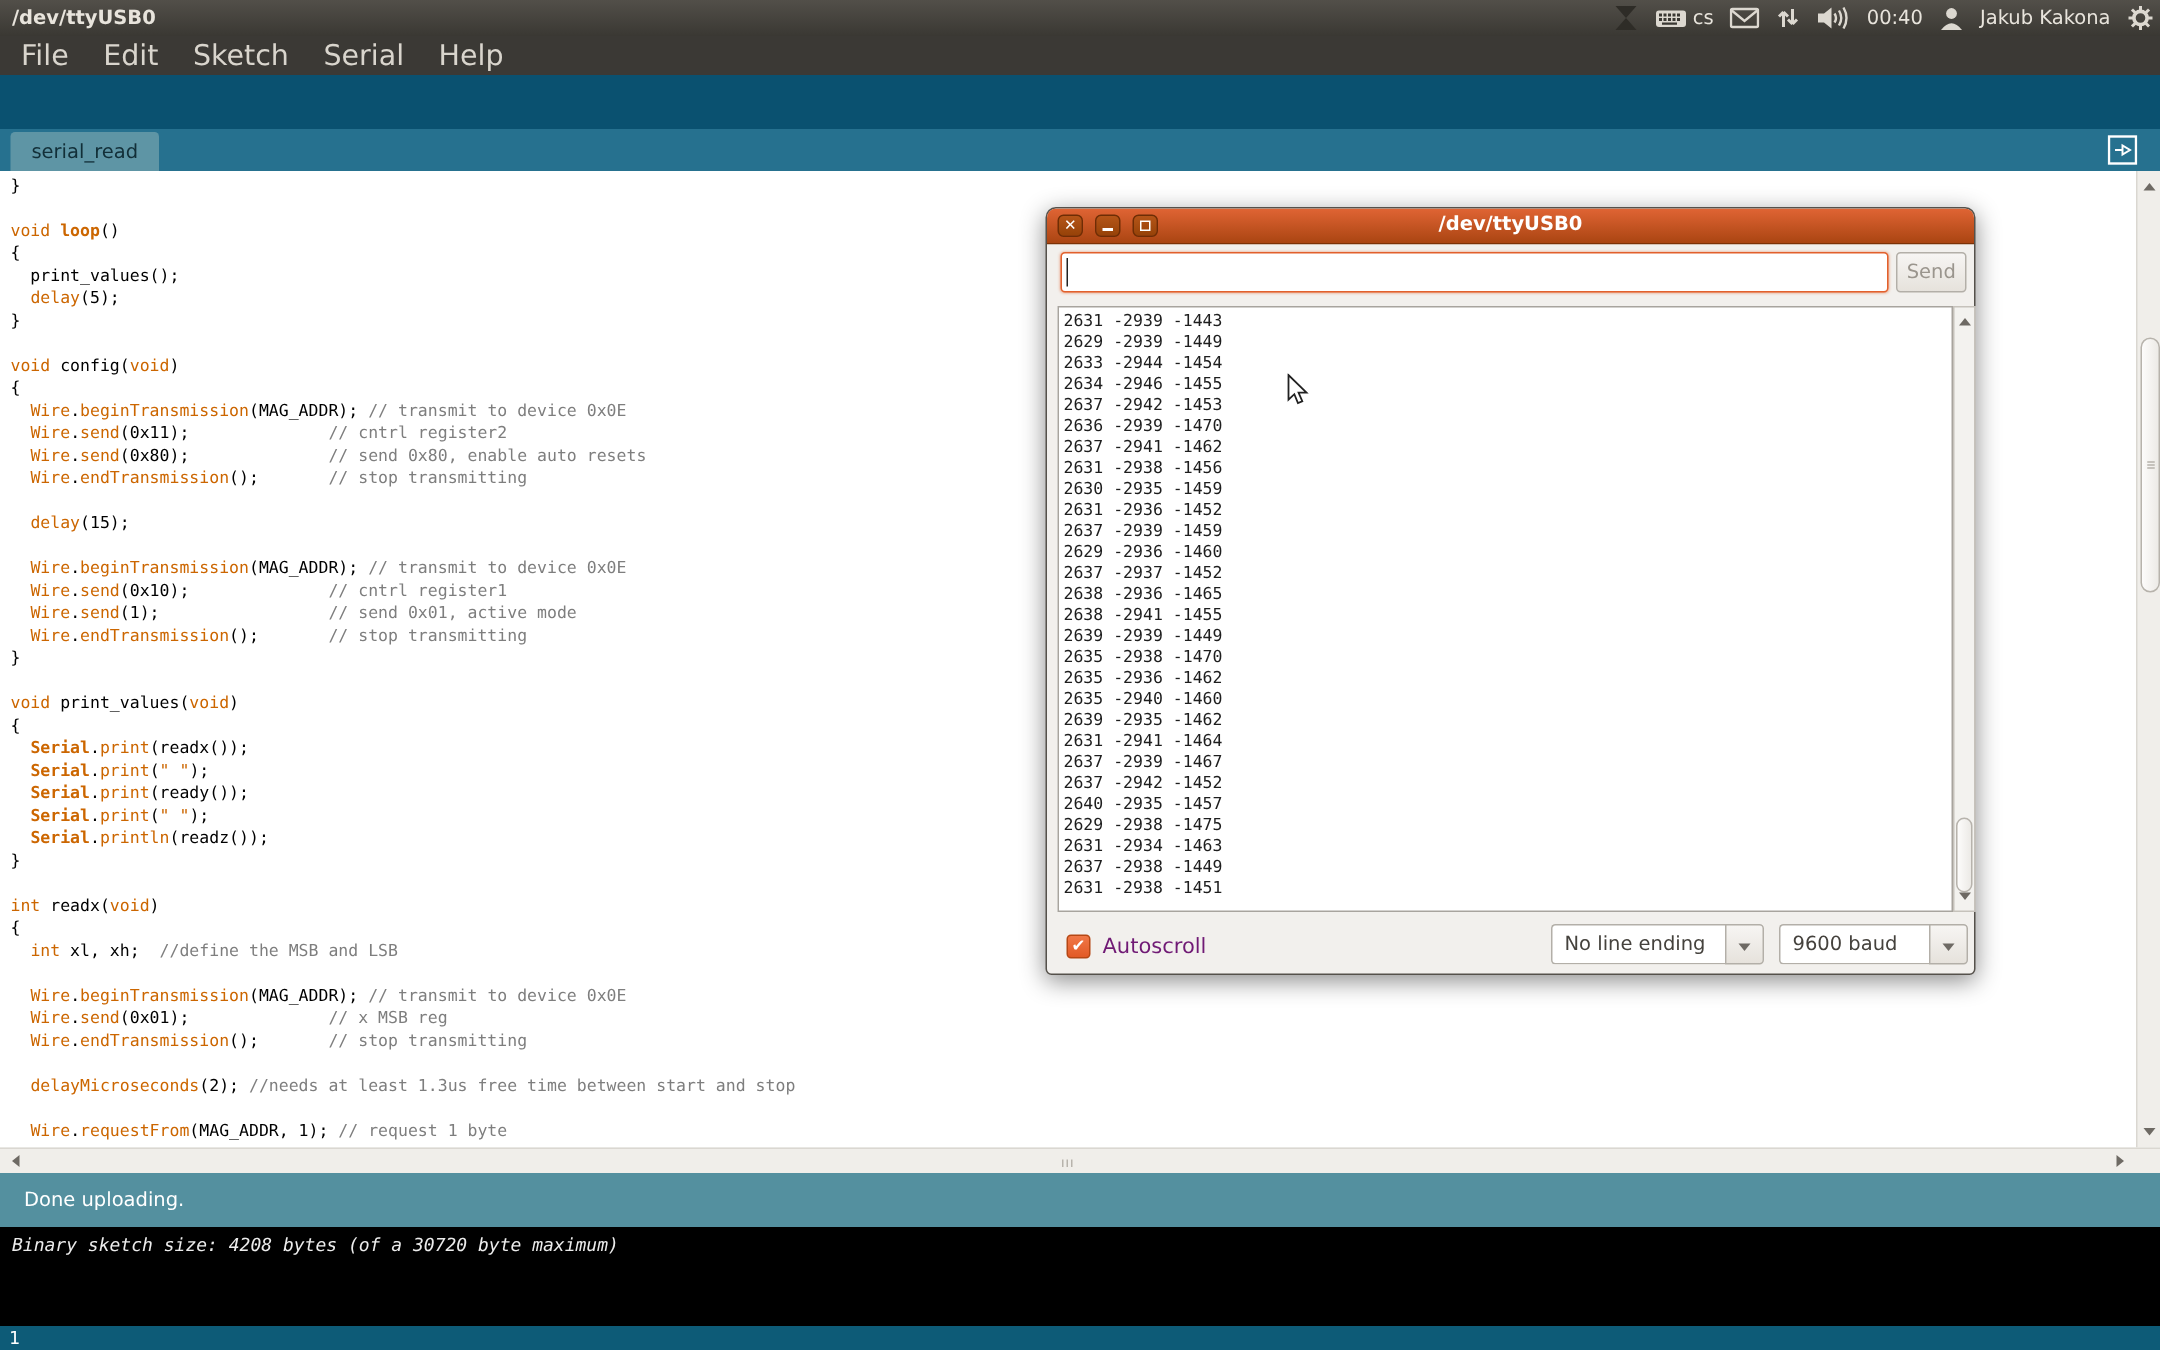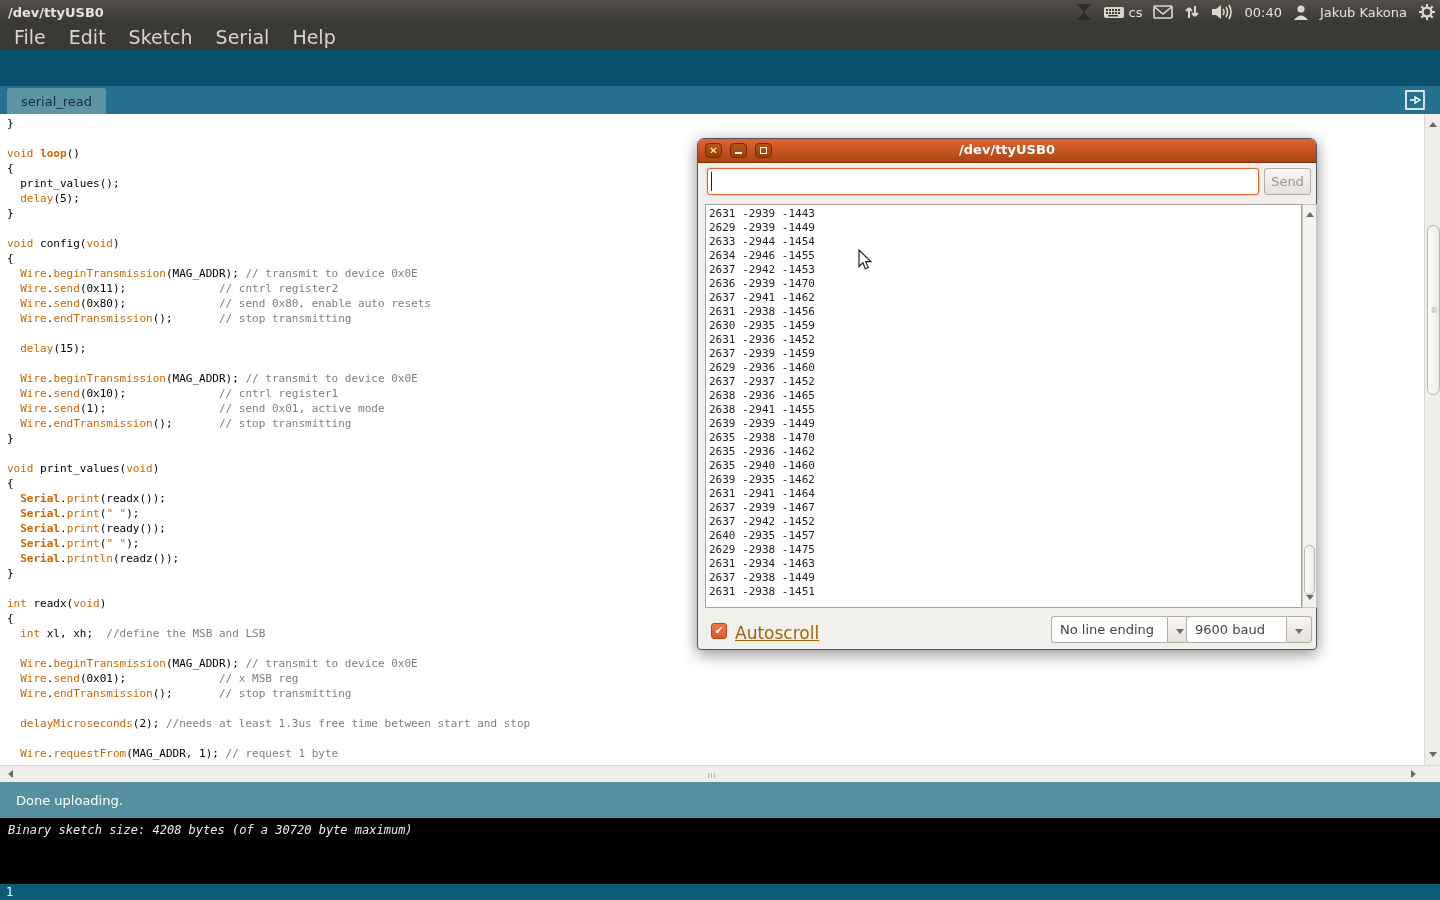--- a/index.html
+++ b/index.html
@@ -98,28 +98,28 @@
   .serial-pre{margin:2px 0 0 3px;font-family:"DejaVu Sans Mono",monospace;font-size:11px;line-height:14px;color:#1E1E1E;white-space:pre;}
   .sm-scroll{position:absolute;left:604px;top:65px;width:15px;height:404px;background:#F3F2EF;
              border:1px solid #C6C2BB;box-sizing:border-box;}
   .sm-thumb{position:absolute;left:1px;top:340px;width:11px;height:50px;background:linear-gradient(to right,#FDFCFB,#ECEAE6);
             border:1px solid #B7B3AC;border-radius:6px;box-sizing:border-box;}
 
   .sm-controls{position:absolute;left:0;top:469px;width:100%;height:43px;}
   .checkbox{position:absolute;left:13px;top:15px;width:16px;height:16px;border-radius:3px;
             background:linear-gradient(#F07746,#E25A26);border:1px solid #B54714;box-sizing:border-box;
             color:#fff;font-size:11px;font-weight:bold;text-align:center;line-height:14px;}
-  .autoscroll-label{position:absolute;left:37px;top:15px;font-size:17px;color:#a16207;text-decoration:underline;}
+  .autoscroll-label{position:absolute;left:37px;top:15px;font-size:14px;color:#701a75;}
   .combo{position:absolute;top:8px;height:27px;display:flex;box-sizing:border-box;}
   .combo .val{background:#fff;border:1px solid #B3AFA8;border-right:none;border-radius:3px 0 0 3px;
               font-size:13px;color:#45423D;display:flex;align-items:center;padding:0 8px;box-sizing:border-box;}
   .combo .btn{width:26px;background:linear-gradient(#F7F5F3,#E6E2DC);border:1px solid #B3AFA8;
               border-radius:0 3px 3px 0;box-sizing:border-box;position:relative;}
   .combo .btn .arr{left:8px;top:12px;}
-  .combo.lineend{left:353px;}
+  .combo.lineend{left:336px;}
   .combo.lineend .val{width:116px;}
   .combo.baud{left:488px;}
   .combo.baud .val{width:100px;}
 
   .mouse{position:absolute;left:858px;top:249px;}
 </style>
 </head>
 <body>
 
 <div class="screen">

